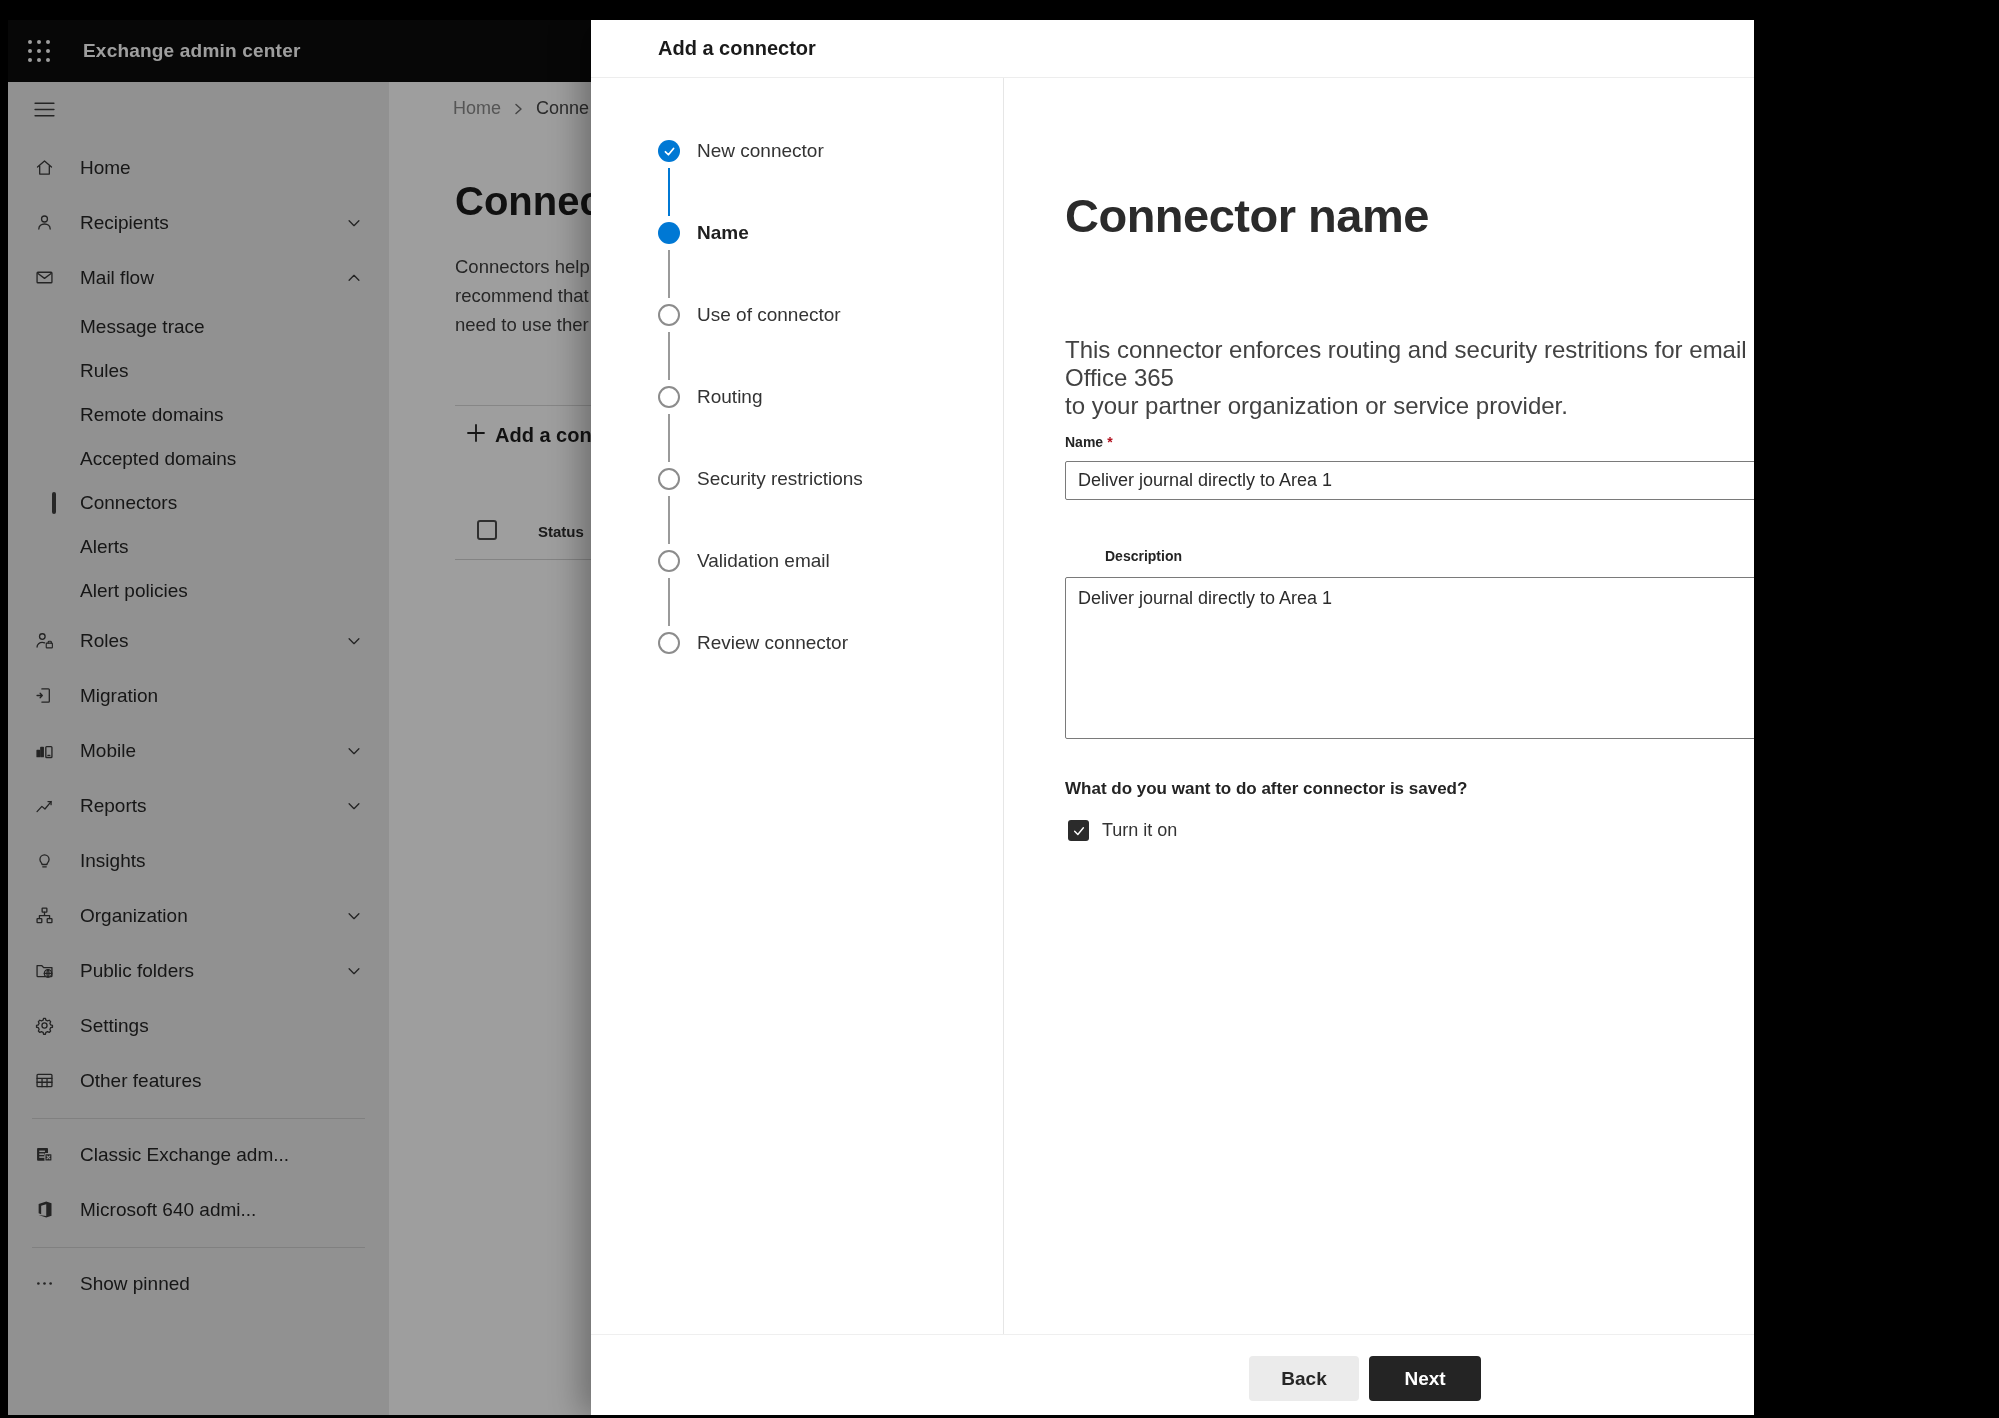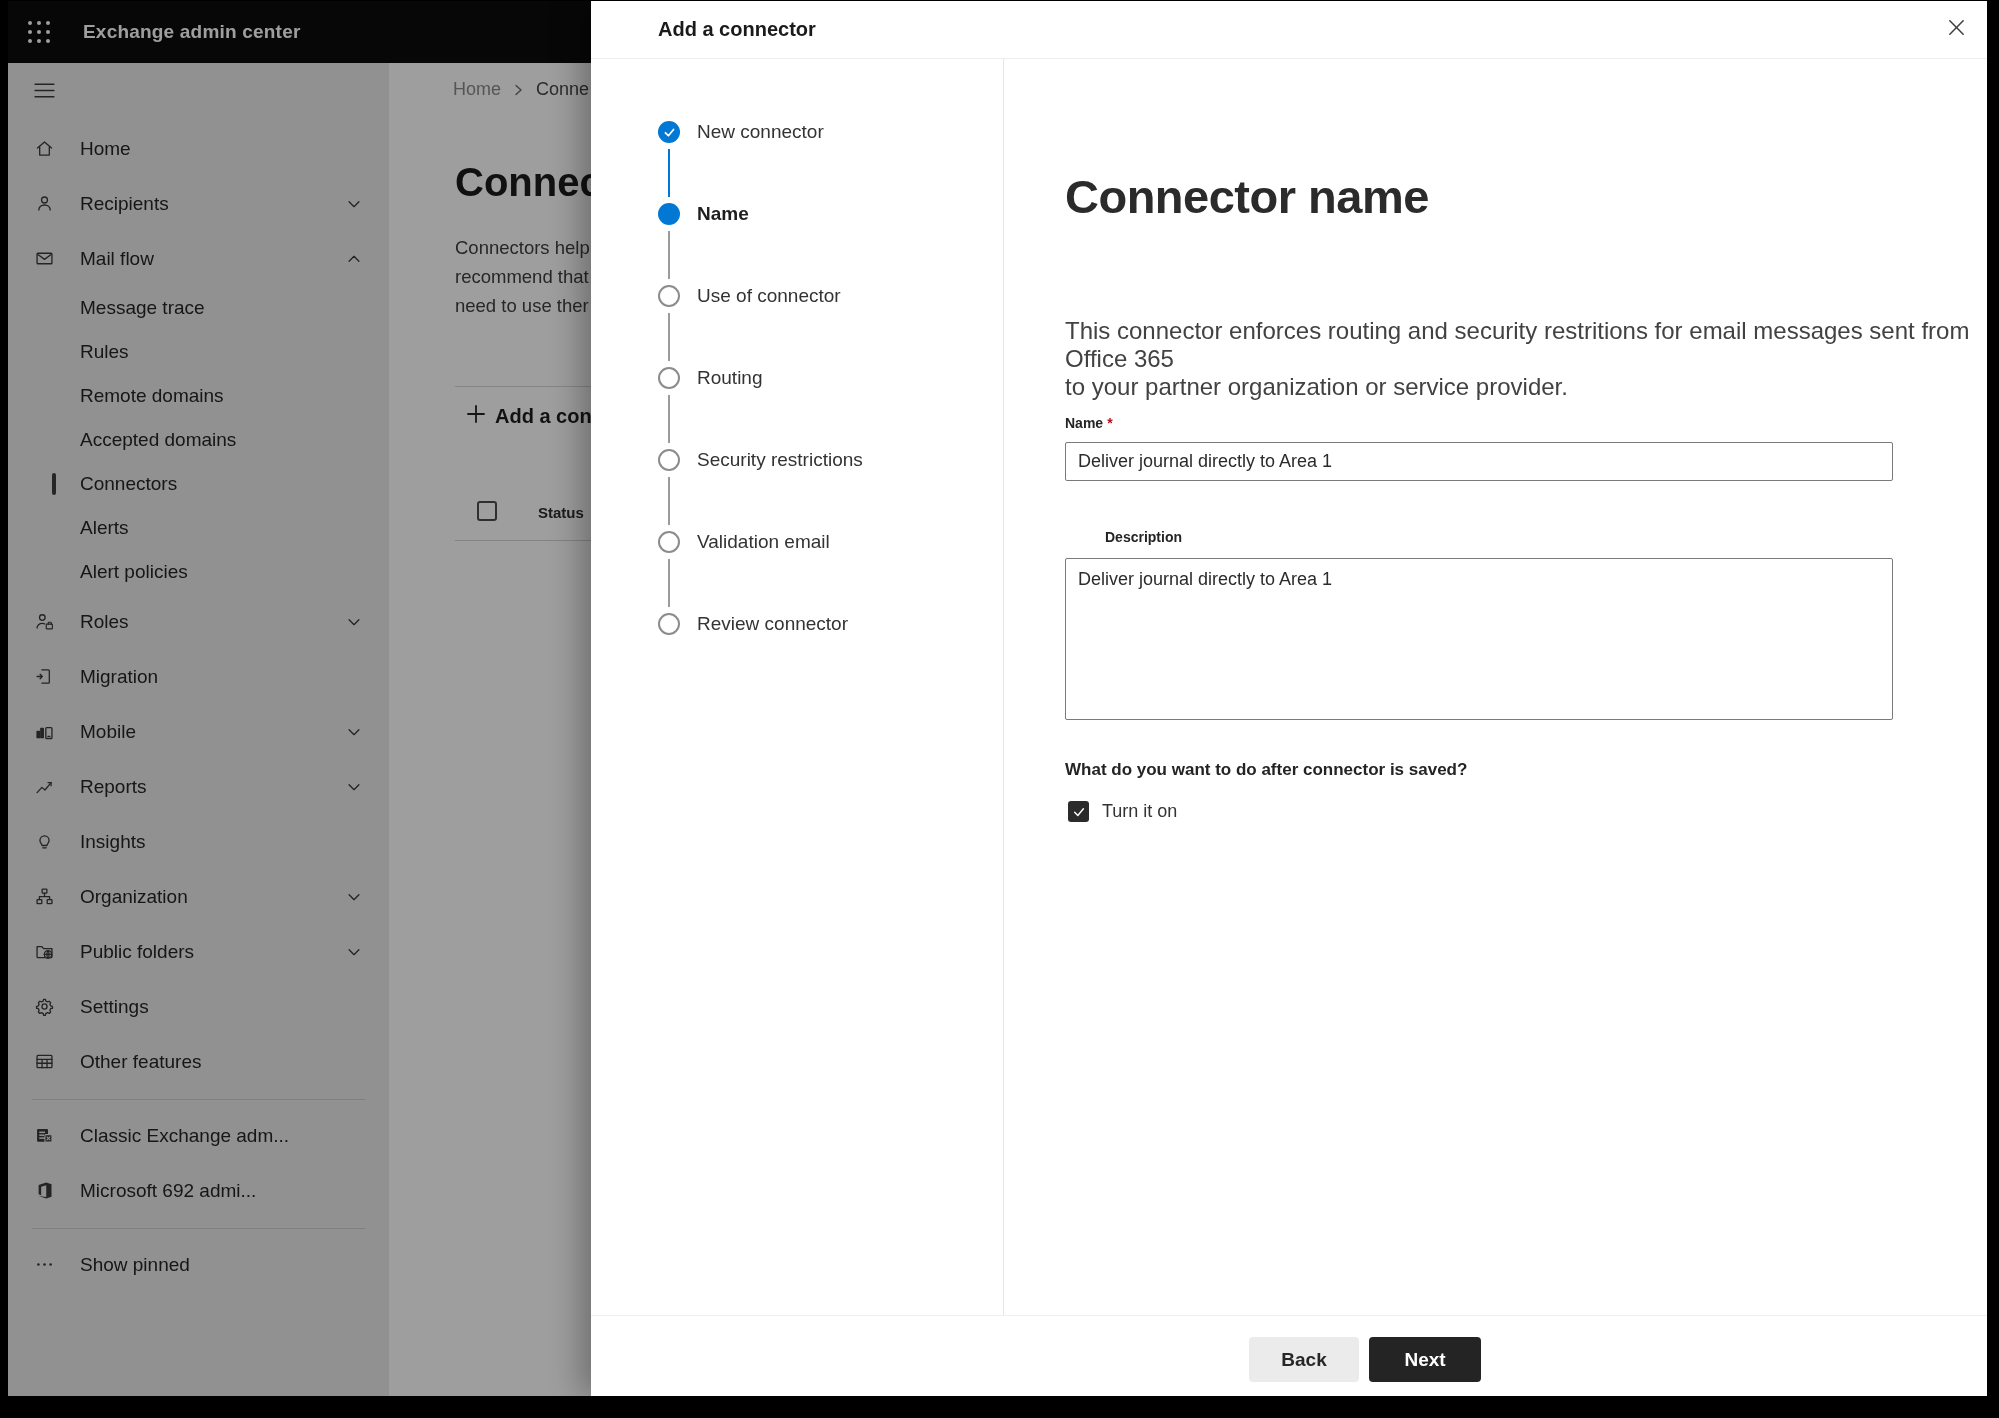--- a/index.html
+++ b/index.html
@@ -1,21 +1,21 @@
 <!DOCTYPE html>
 <html><head>
 <meta charset="utf-8">
 <style>
   * { margin:0; padding:0; box-sizing:border-box; }
   html,body { background:#000; }
   body {
     width:1999px; height:1418px; position:relative;
     font-family:"Liberation Sans", sans-serif; overflow:hidden;
   }
-  .screen { position:absolute; left:8px; top:1px; width:1979px; height:1395px; background:#ec4899; overflow:hidden; }
+  .screen { position:absolute; left:8px; top:20px; width:1746px; height:1395px; background:#ec4899; overflow:hidden; }
 
   
   .topbar { position:absolute; left:0; top:0; right:0; height:62px; background:#0c0c0c; display:flex; align-items:center; z-index:1; }
   .waffle { width:62px; height:62px; display:flex; align-items:center; justify-content:center; cursor:pointer; }
   .waffle .grid9 { display:grid; grid-template-columns:repeat(3,4.5px); grid-gap:4.5px; }
   .waffle .grid9 i { width:4.5px; height:4.5px; background:#fff; border-radius:50%; }
   .topbar-title { color:#fff; font-size:19px; font-weight:700; margin-left:13px; letter-spacing:.2px; }
 
   
   .sidebar { position:absolute; left:0; top:62px; width:381px; bottom:0; background:#ebebeb; z-index:1; color:#262626; }
@@ -316,21 +316,21 @@
         </span>
       <span class="nav-label">Classic Exchange adm...</span>
     </div>
 
     <div class="nav-item">
       <span class="nav-icon">
           <svg width="21" height="21" viewBox="0 0 24 24">
             <path d="M14 2.8l6 2v14.4l-6 2-8.7-3 8.7 1.3V6l-5.8 1.6v9.8L5.3 16.3V5.7z" fill="#3a3a3a"></path>
           </svg>
         </span>
-      <span class="nav-label">Microsoft 692 admi...</span>
+      <span class="nav-label">Microsoft 640 admi...</span>
     </div>
 
     <hr class="nav-hr">
 
     <div class="nav-item mt8">
       <span class="nav-icon">
           <svg width="21" height="21" viewBox="0 0 24 24">
             <circle cx="5" cy="12" r="1.5" fill="#3a3a3a"></circle>
             <circle cx="12" cy="12" r="1.5" fill="#3a3a3a"></circle>
             <circle cx="19" cy="12" r="1.5" fill="#3a3a3a"></circle>

